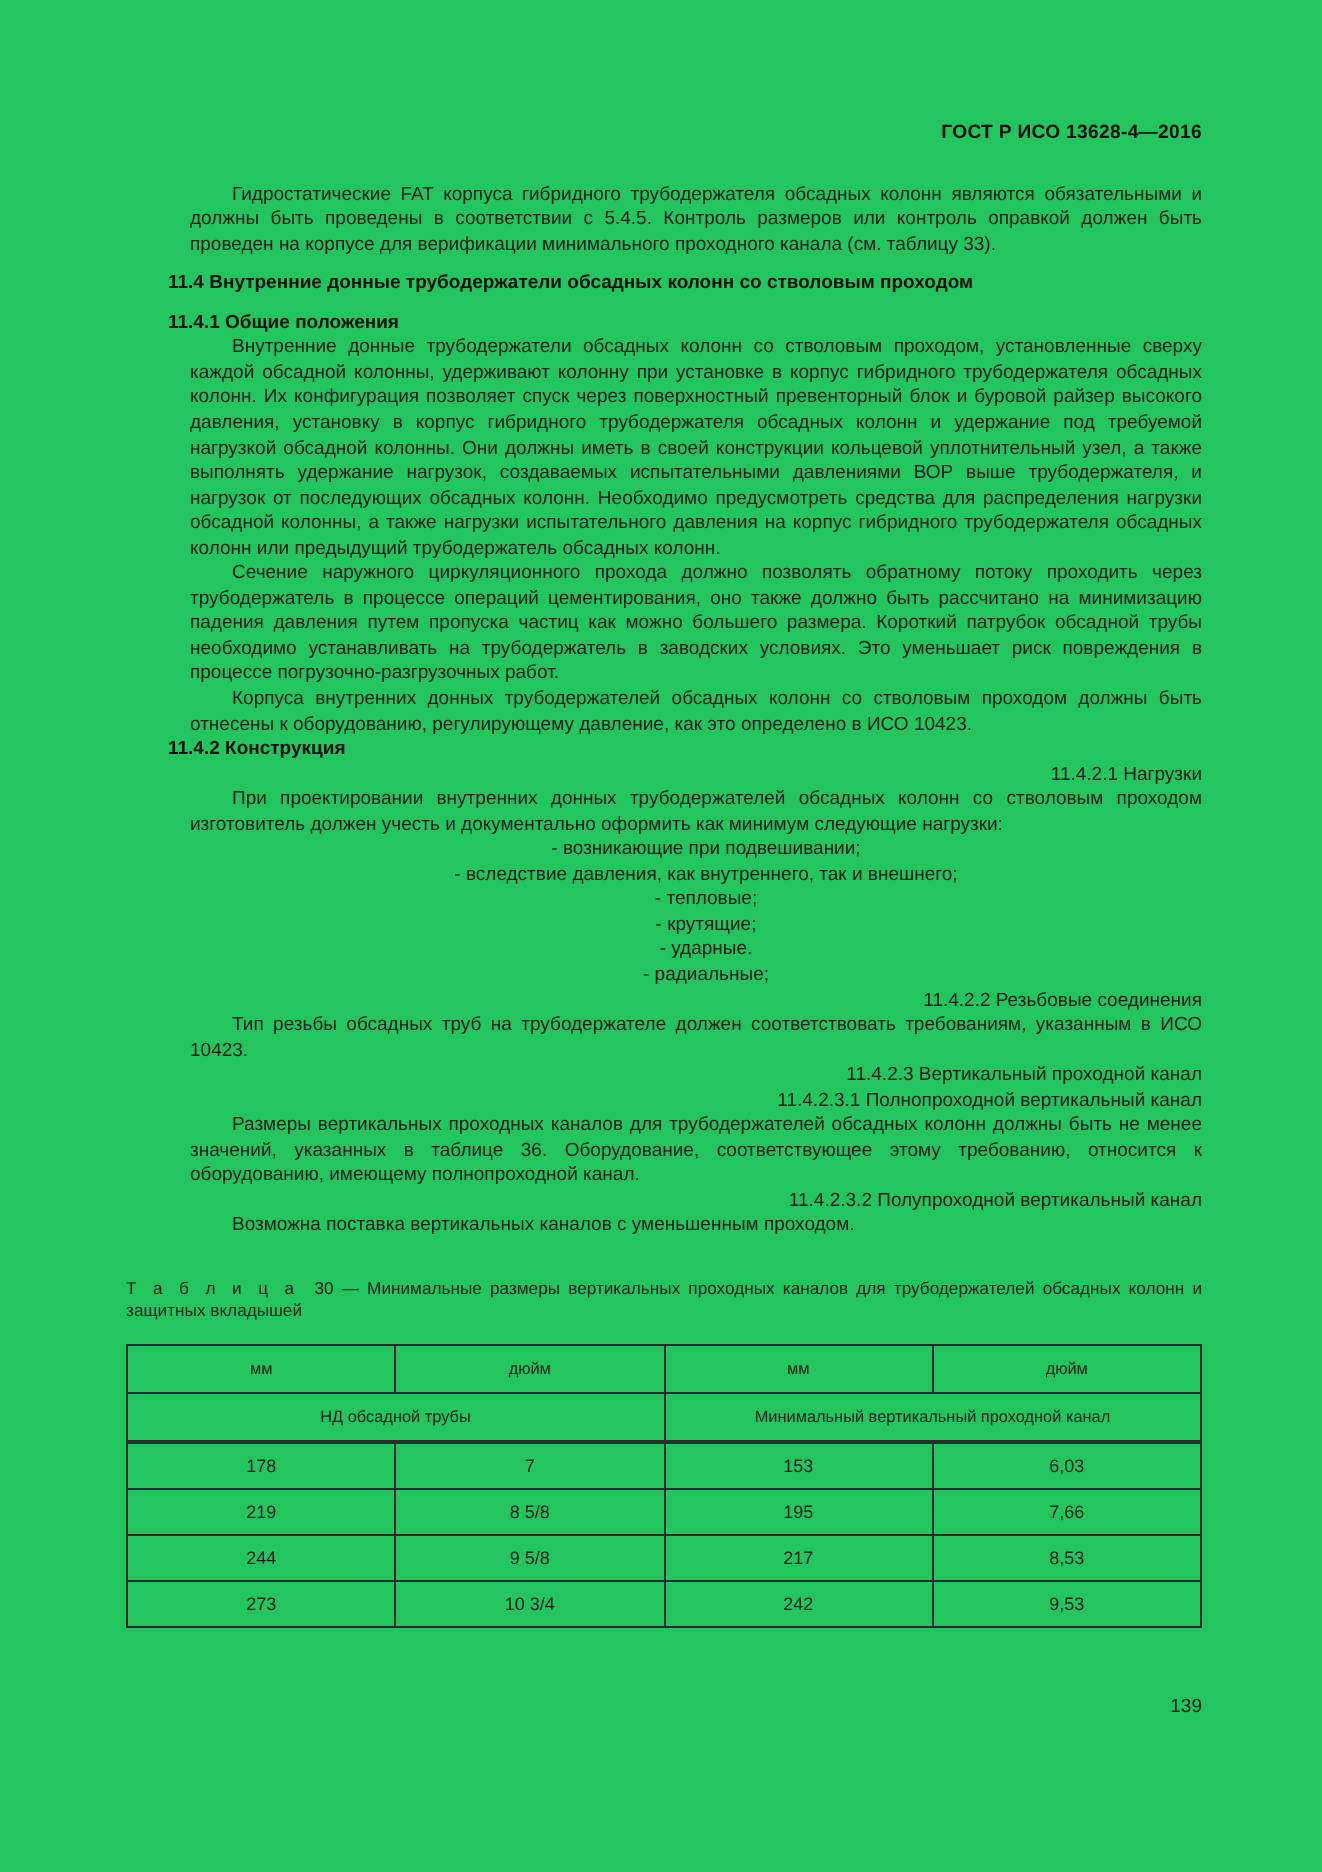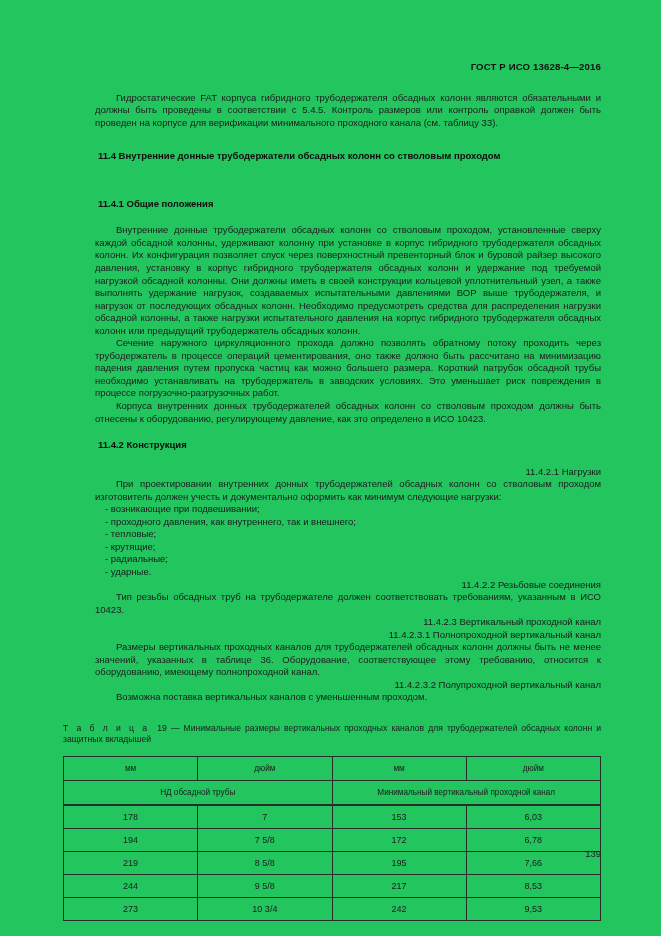--- a/index.html
+++ b/index.html
@@ -50,32 +50,32 @@
     color: #1c1c1c;
     hyphens: manual;
   }
   .para.indent { text-indent: 21px; margin-left: 32px; }
   .para.first-block { margin-top: 20px; }
 
   .h-sub {
     font-size: 9.5px;
     line-height: 12.55px;
     font-weight: bold;
-    margin: 14px;
+    margin: 0;
     text-indent: 21px;
     color: #0e0e0e;
   }
   .gap-sm { height: 7px; }
 
   .list-item {
     font-size: 9.5px;
     line-height: 12.55px;
     margin: 0;
     padding-left: 42px;
-    text-align: left;
+    text-align: center;
   }
 
   .plain-num {
     font-size: 9.5px;
     line-height: 12.55px;
     margin: 0;
     text-indent: 21px;
     text-align: right;
   }
 
@@ -147,39 +147,39 @@
 
     <p class="para indent">Внутренние донные трубодержатели обсадных колонн со стволовым проходом, установленные сверху каждой обсадной колонны, удерживают колонну при установке в корпус гибридного трубодержателя обсадных колонн. Их конфигурация позволяет спуск через поверхностный превенторный блок и буровой райзер высокого давления, установку в корпус гибридного трубодержателя обсадных колонн и удержание под требуемой нагрузкой обсадной колонны. Они должны иметь в своей конструкции кольцевой уплотнительный узел, а также выполнять удержание нагрузок, создаваемых испытательными давлениями ВОР выше трубодержателя, и нагрузок от последующих обсадных колонн. Необходимо предусмотреть средства для распределения нагрузки обсадной колонны, а также нагрузки испытательного давления на корпус гибридного трубодержателя обсадных колонн или предыдущий трубодержатель обсадных колонн.</p>
     <p class="para indent">Сечение наружного циркуляционного прохода должно позволять обратному потоку проходить через трубодержатель в процессе операций цементирования, оно также должно быть рассчитано на минимизацию падения давления путем пропуска частиц как можно большего размера. Короткий патрубок обсадной трубы необходимо устанавливать на трубодержатель в заводских условиях. Это уменьшает риск повреждения в процессе погрузочно-разгрузочных работ.</p>
     <p class="para indent">Корпуса внутренних донных трубодержателей обсадных колонн со стволовым проходом должны быть отнесены к оборудованию, регулирующему давление, как это определено в ИСО 10423.</p>
 
     <p class="h-sub">11.4.2 Конструкция</p>
     <p class="plain-num">11.4.2.1 Нагрузки</p>
     <p class="para indent">При проектировании внутренних донных трубодержателей обсадных колонн со стволовым проходом изготовитель должен учесть и документально оформить как минимум следующие нагрузки:</p>
 
     <p class="list-item">- возникающие при подвешивании;</p>
-    <p class="list-item">- проходного давления, как внутреннего, так и внешнего;</p>
+    <p class="list-item">- вследствие давления, как внутреннего, так и внешнего;</p>
     <p class="list-item">- тепловые;</p>
     <p class="list-item">- крутящие;</p>
+    <p class="list-item">- ударные.</p>
     <p class="list-item">- радиальные;</p>
-    <p class="list-item">- ударные.</p>
 
     <p class="plain-num">11.4.2.2 Резьбовые соединения</p>
     <p class="para indent">Тип резьбы обсадных труб на трубодержателе должен соответствовать требованиям, указанным в ИСО 10423.</p>
 
     <p class="plain-num">11.4.2.3 Вертикальный проходной канал</p>
     <p class="plain-num">11.4.2.3.1 Полнопроходной вертикальный канал</p>
     <p class="para indent">Размеры вертикальных проходных каналов для трубодержателей обсадных колонн должны быть не менее значений, указанных в таблице 36. Оборудование, соответствующее этому требованию, относится к оборудованию, имеющему полнопроходной канал.</p>
 
     <p class="plain-num">11.4.2.3.2 Полупроходной вертикальный канал</p>
     <p class="para indent">Возможна поставка вертикальных каналов с уменьшенным проходом.</p>
 
     <div style="height:19px"></div>
 
-    <p class="table-caption"><span class="spaced">Т а б л и ц а</span>&nbsp; <span>19</span> <span>— Минимальные размеры вертикальных проходных каналов для трубодержателей обсадных колонн и защитных вкладышей</span></p>
+    <p class="table-caption"><span class="spaced">Т а б л и ц а</span>&nbsp; <span>30</span> <span>— Минимальные размеры вертикальных проходных каналов для трубодержателей обсадных колонн и защитных вкладышей</span></p>
 
     <table class="data-table">
       <thead>
         <tr>
           <th class="col-q">мм</th>
           <th class="col-q">дюйм</th>
           <th class="col-q">мм</th>
           <th class="col-q">дюйм</th>
         </tr>
         <tr>
@@ -188,26 +188,20 @@
         </tr>
       </thead>
       <tbody>
         <tr>
           <td>178</td>
           <td>7</td>
           <td>153</td>
           <td>6,03</td>
         </tr>
         <tr>
-          <td>194</td>
-          <td>7 5/8</td>
-          <td>172</td>
-          <td>6,78</td>
-        </tr>
-        <tr>
           <td>219</td>
           <td>8 5/8</td>
           <td>195</td>
           <td>7,66</td>
         </tr>
         <tr>
           <td>244</td>
           <td>9 5/8</td>
           <td>217</td>
           <td>8,53</td>

